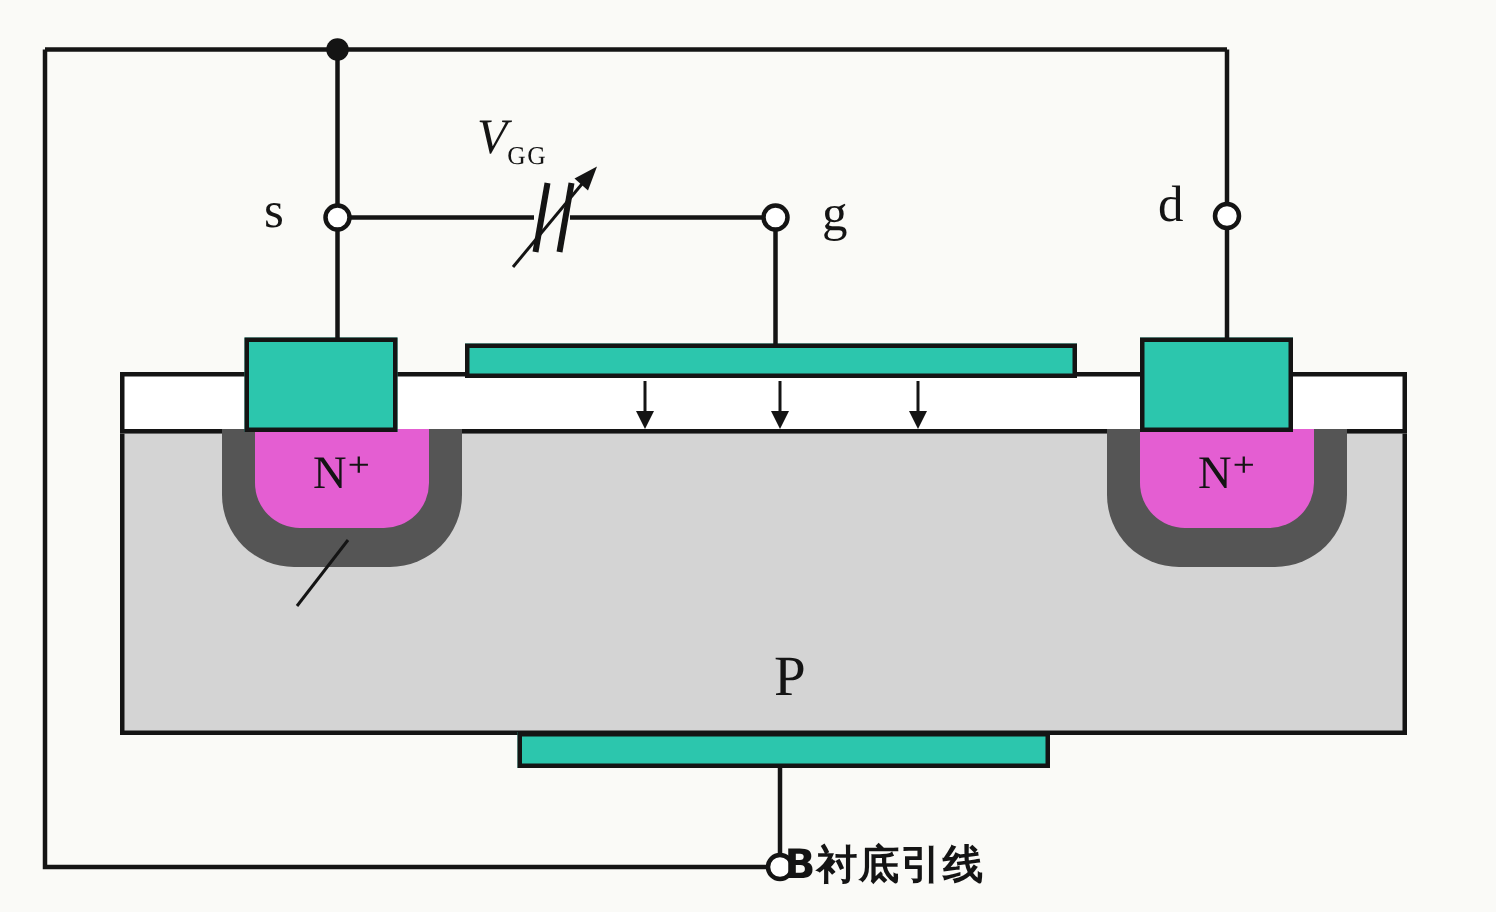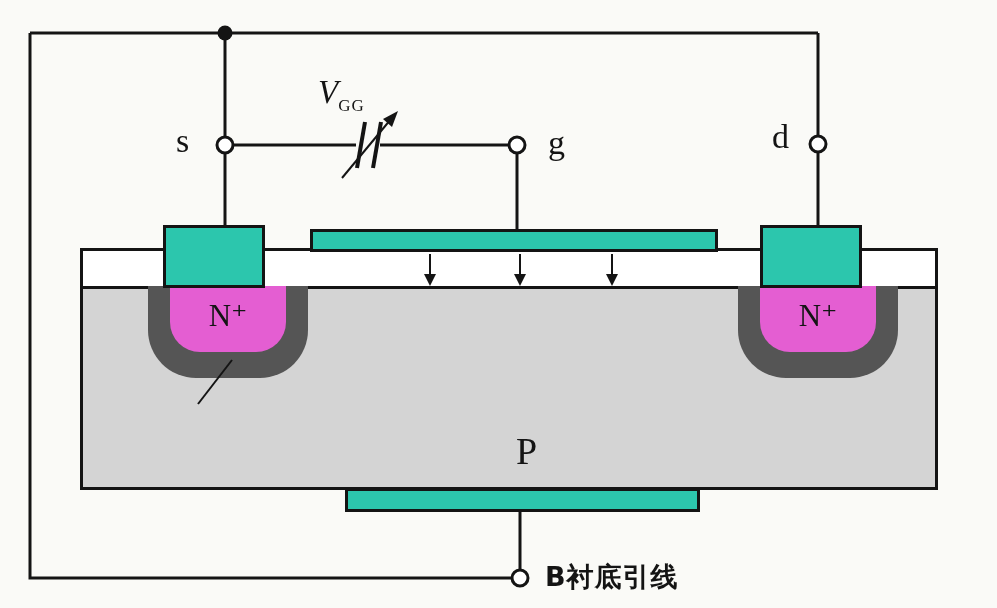--- a/index.html
+++ b/index.html
@@ -54,21 +54,21 @@
   .lbl.g{left:548px;top:126px;font-size:34px;}
   .lbl.d{left:772px;top:120px;font-size:34px;}
   .lbl.p{left:516px;top:432px;font-size:38px;}
   .vgg{left:318px;top:74px;font-size:33px;font-style:italic;z-index:7;}
   .vgg sub{font-size:17px;font-style:normal;letter-spacing:1px;text-align:right;}
   .cjk{
     font-family:"DejaVu Sans","Liberation Sans",sans-serif;
     z-index:7;line-height:1.1;
   }
   .depl-note{left:130px;top:406px;font-size:27px;letter-spacing:3px;}
-  .bulk-note{left:545px;top:562px;font-size:27px;font-weight:bold;letter-spacing:1px;}
+  .bulk-note{left:523px;top:562px;font-size:27px;font-weight:bold;letter-spacing:1px;}
 </style>
 </head>
 <body>
 
 <div class="abs" style="left:0;top:0;width:997px;height:608px;">
 
   <div class="abs substrate"></div>
   <div class="abs oxide"></div>
 
   <div class="abs depl left"></div>

